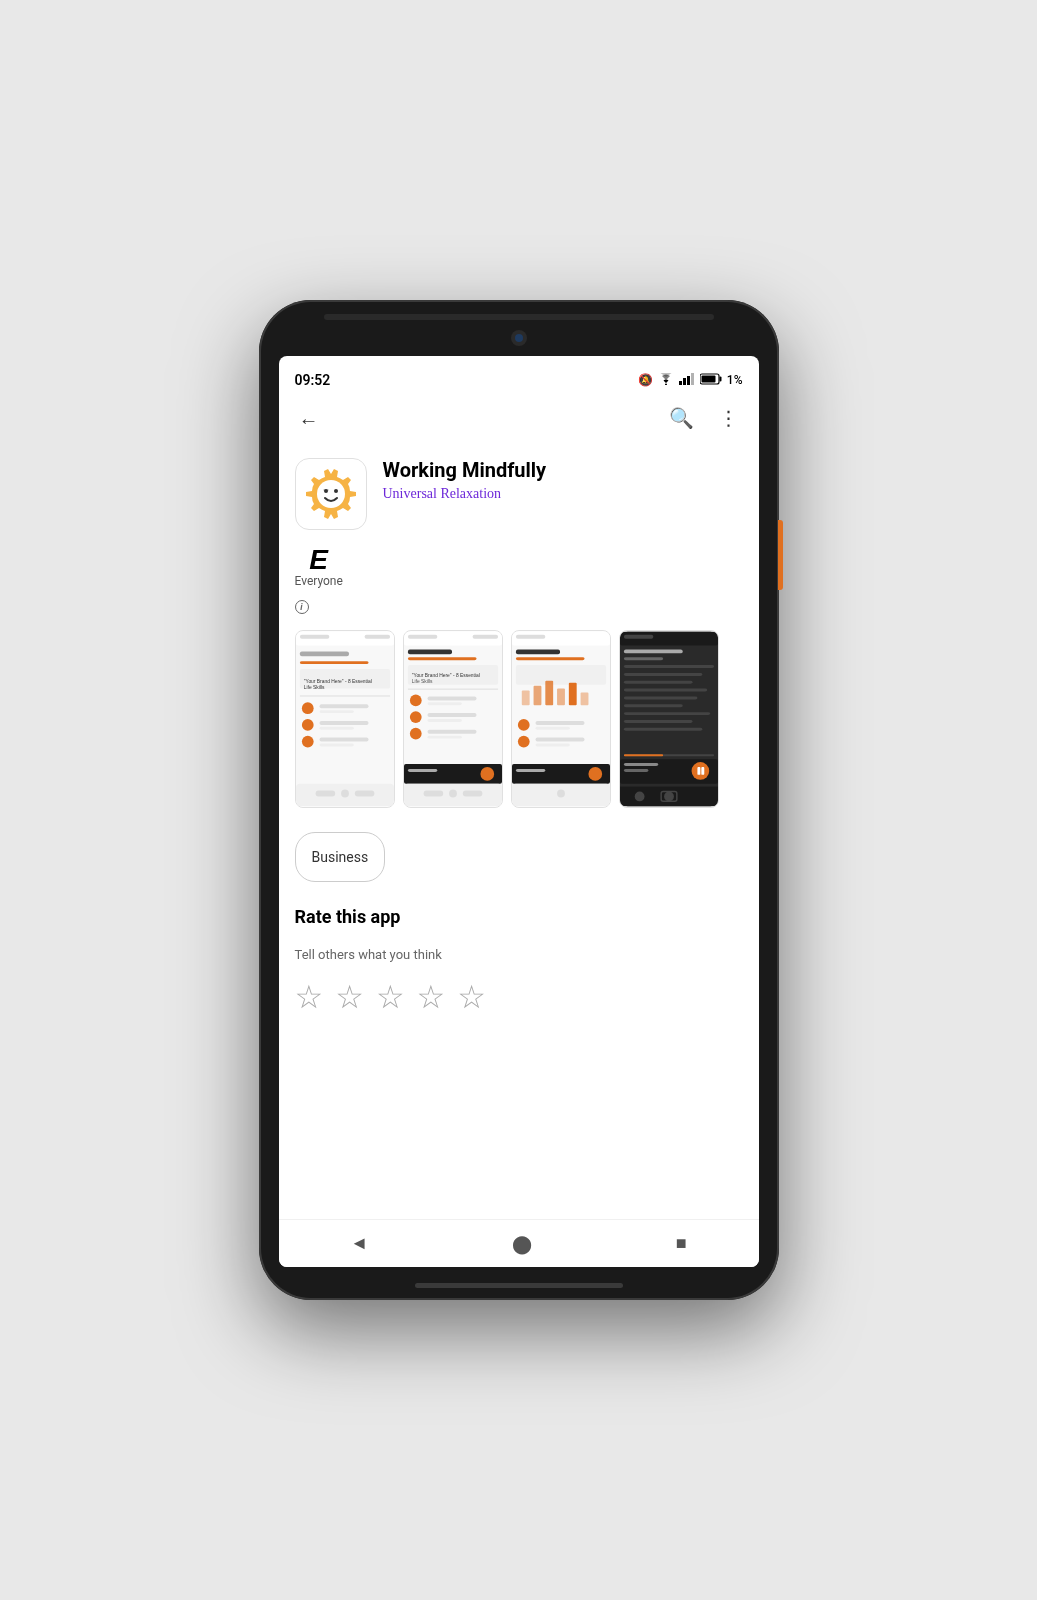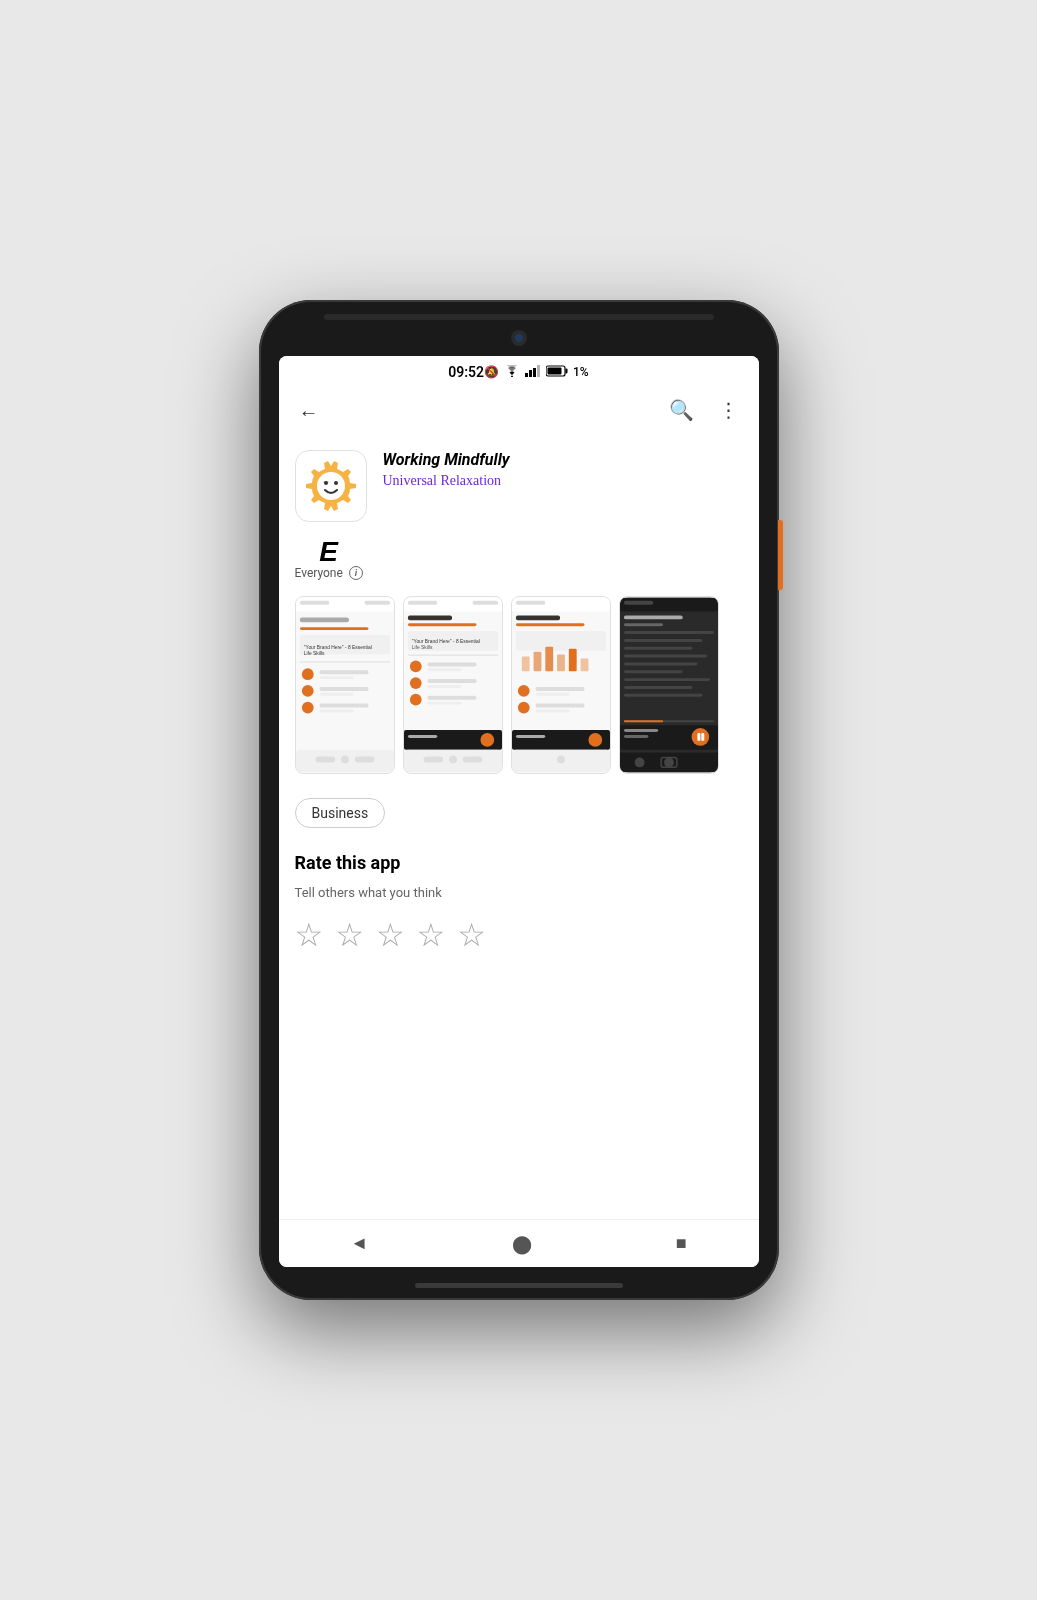--- a/index.html
+++ b/index.html
@@ -70,24 +70,25 @@
       overflow: hidden;
       display: flex;
       flex-direction: column;
     }
 
     
     .status-bar {
       background: #fff;
       padding: 8px 16px 6px;
       display: flex;
-      justify-content: center;
+      justify-content: space-between;
       align-items: center;
       font-size: 14px;
       font-weight: 500;
+      margin-top: 8px;
     }
     .status-time { font-weight: 600; color: #000; }
     .status-icons { display: flex; align-items: center; gap: 5px; color: #000; font-size: 12px; }
 
     
     .nav-bar {
       background: #fff;
       padding: 8px 16px;
       display: flex;
       align-items: center;
@@ -126,25 +127,24 @@
       border: 1px solid #e0e0e0;
       display: flex;
       align-items: center;
       justify-content: center;
       flex-shrink: 0;
       overflow: hidden;
     }
     .app-icon-svg { width: 60px; height: 60px; }
     .app-title-area { flex: 1; }
     .app-name {
-      font-size: 16px;
+      font-size: 20px;
       font-weight: 700;
       color: #000;
       line-height: 1.2;
-      font-style: italic;
     }
     .app-developer {
       font-size: 14px;
       color: #6d28d9;
       font-weight: 500;
       margin-top: 4px;
       font-family: Liberation Serif, serif;
     }
 
     
@@ -164,21 +164,22 @@
       font-weight: 900;
       color: #000;
       line-height: 1;
       font-style: italic;
       font-family: 'Arial Black', sans-serif;
     }
     .age-label {
       font-size: 12px;
       color: #555;
       display: flex;
-      gap: 6px;
+      gap: 12px;
+      flex-direction: column;
     }
     .info-circle {
       width: 14px;
       height: 14px;
       border-radius: 50%;
       border: 1.5px solid #666;
       display: inline-flex;
       align-items: center;
       justify-content: center;
       font-size: 9px;
@@ -228,29 +229,29 @@
     }
     .about-description {
       font-size: 14px;
       color: #333;
       margin-bottom: 12px;
     }
     .tag-chip {
       display: inline-block;
       border: 1.5px solid #ccc;
       border-radius: 20px;
-      padding: 6px 16px;
+      padding: 16px 16px;
       font-size: 14px;
       color: #333;
       cursor: pointer;
     }
 
     
     .rate-section { margin-top: 24px; margin-bottom: 16px; }
-    .rate-subtitle { font-size: 13px; color: #666; margin-top: 12px; margin-bottom: 16px; }
+    .rate-subtitle { font-size: 13px; color: #666; margin-top: 20px; margin-bottom: 16px; }
     .stars-row { display: flex; gap: 12px; }
     .star-btn {
       background: none;
       border: none;
       cursor: pointer;
       font-size: 32px;
       color: #aaa;
     }
 
     

